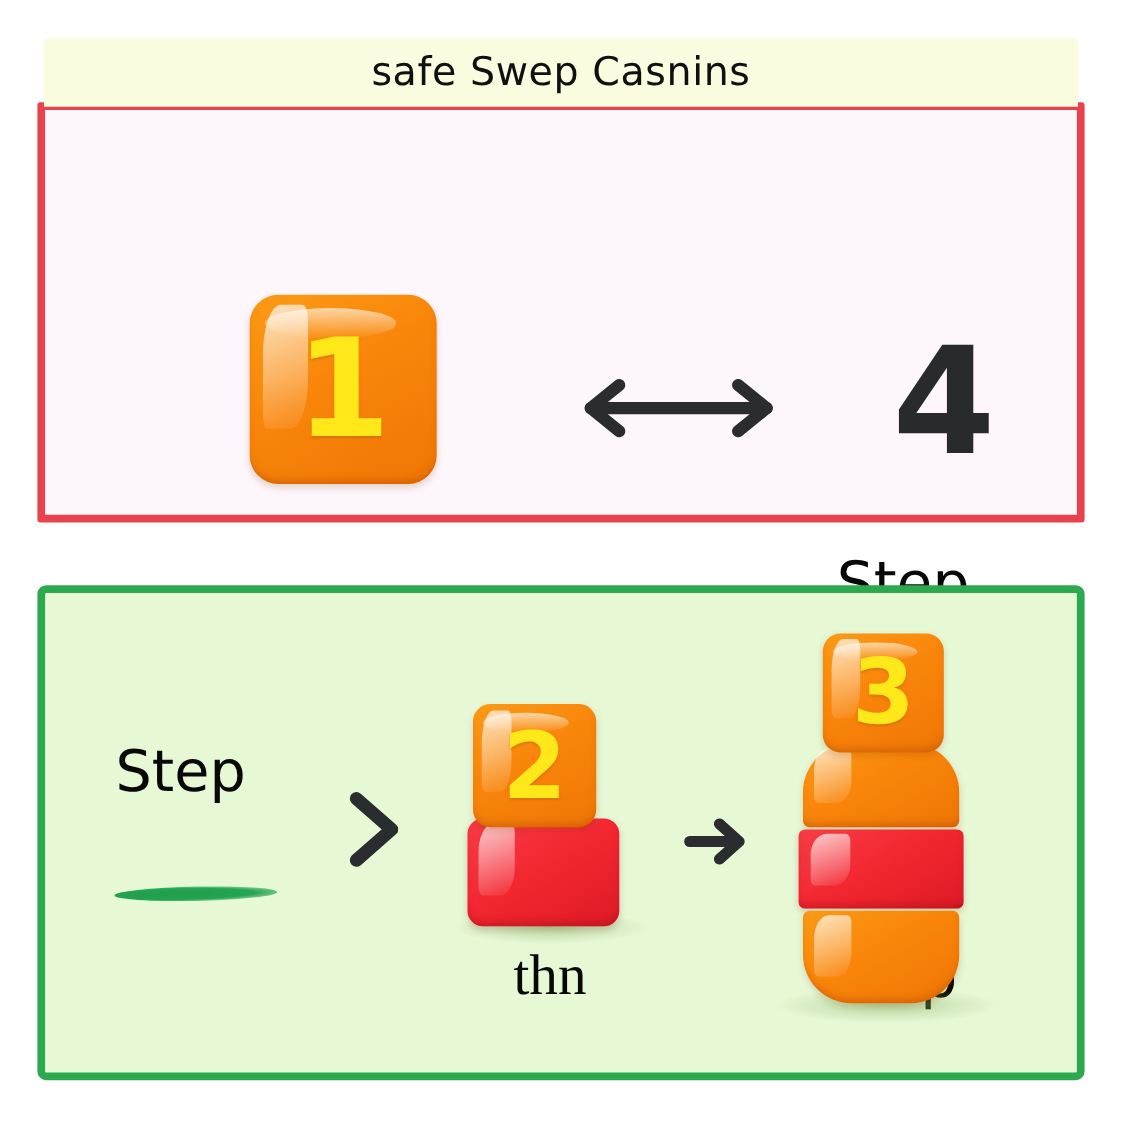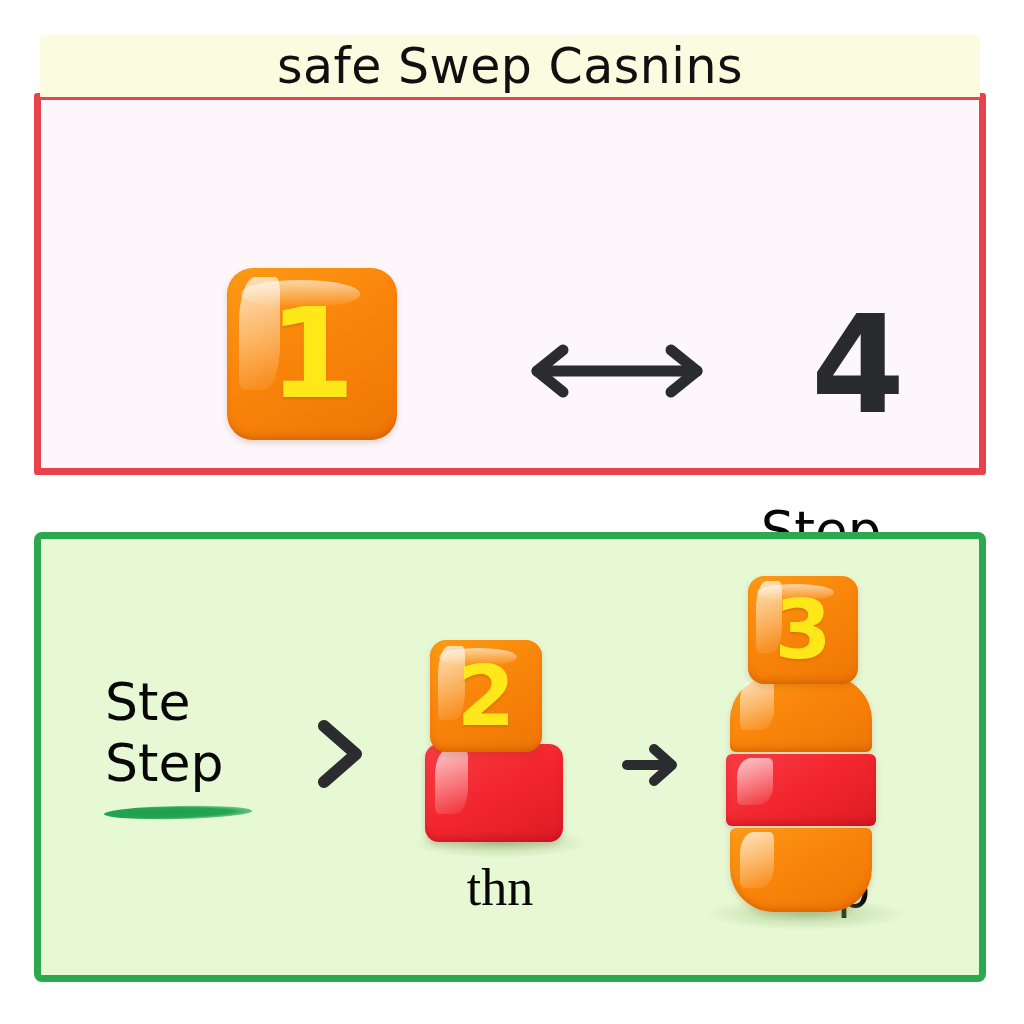--- a/index.html
+++ b/index.html
@@ -25,21 +25,21 @@
     width: 940px;
     height: 62px;
     background: #fbfbe0;
     border-radius: 4px 4px 0 0;
     display: flex;
     align-items: center;
     justify-content: center;
     z-index: 3;
   }
   .title-text {
-    font-size: 49px;
+    font-size: 36px;
     font-weight: 400;
     color: #101010;
     letter-spacing: 0.5px;
     line-height: 1;
     white-space: nowrap;
   }
 
   
   .panel {
     position: absolute;
@@ -334,21 +334,20 @@
   </svg>
 
   <div id="big-four">4</div>
 
   <div id="top-step-label">Step</div>
 </div>
 
 <div class="panel panel-bottom"></div>
 
 <div id="stage-label">
-  <div class="ln">Ste</div>
   <div class="ln">Step</div>
 </div>
 <div id="stage-underline"></div>
 
 <svg id="chevron-right" viewBox="0 0 56 76">
   <polyline points="12,10 44,38 12,66" fill="none" stroke="#2b2c30" stroke-width="12" stroke-linecap="round" stroke-linejoin="round"></polyline>
 </svg>
 
 <div id="group-two">
   <span class="shadow-ellipse"></span>

